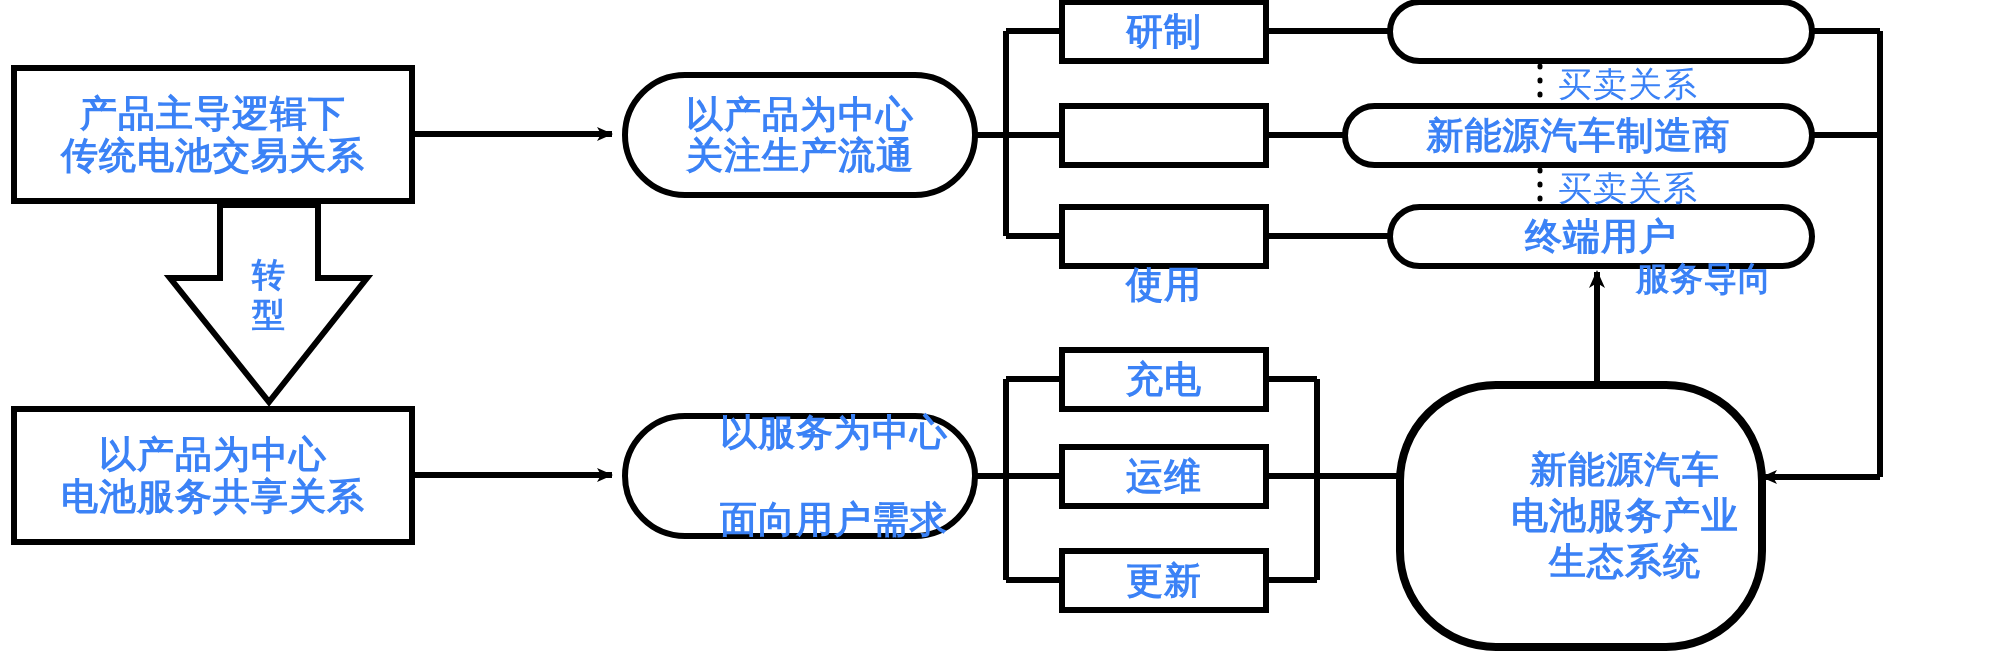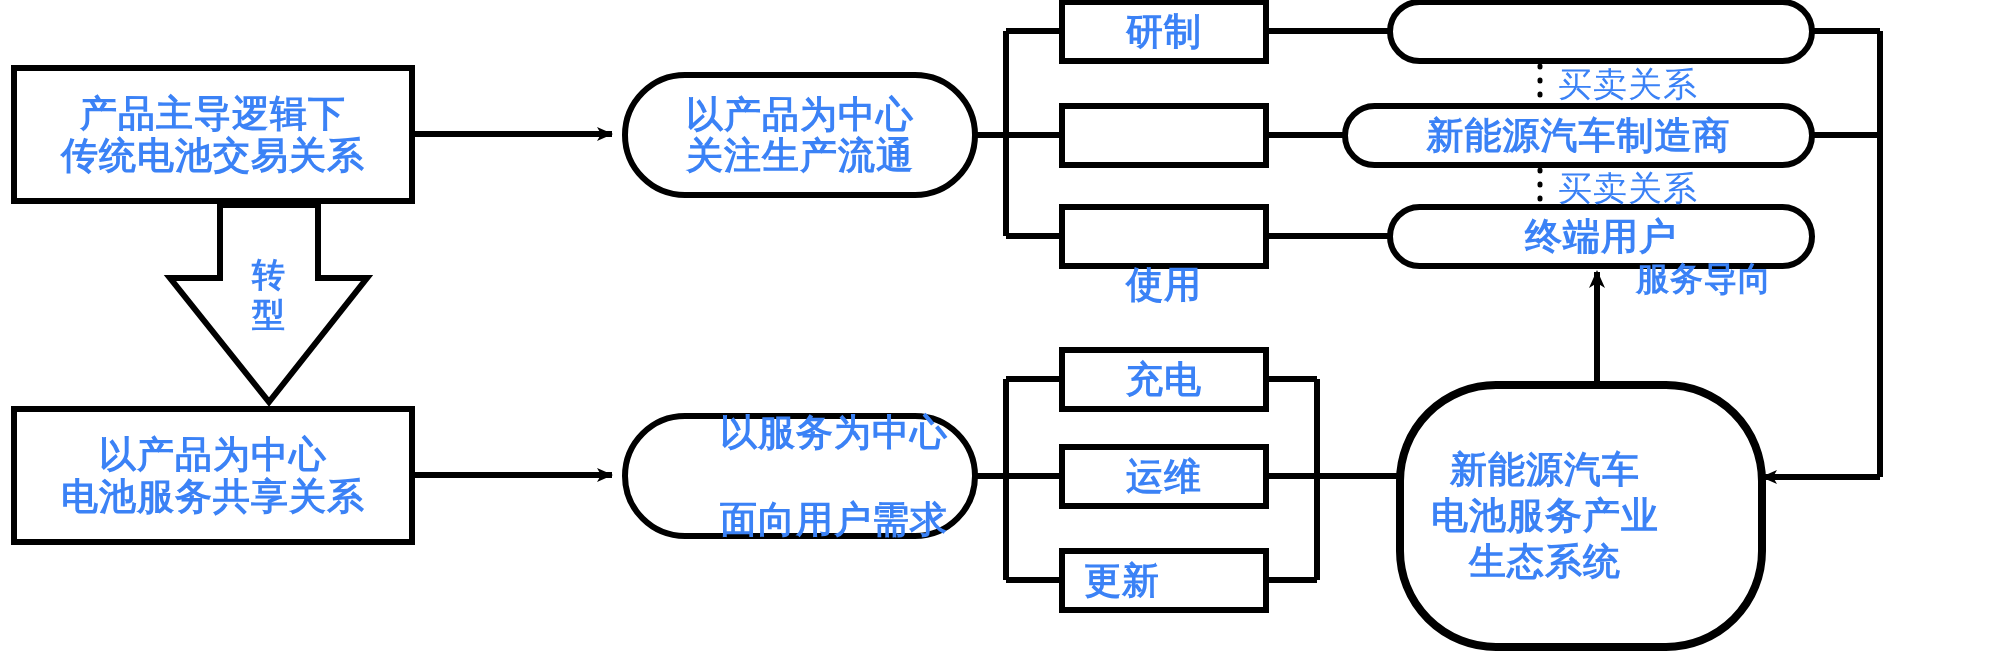--- a/index.html
+++ b/index.html
@@ -143,21 +143,21 @@
   <div class="nodelabel t-pill" style="left:1345px;top:106px;width:467px;height:59px;">新能源汽车制造商</div>
   <div class="nodelabel t-pill" style="left:1390px;top:207px;width:422px;height:59px;">终端用户</div>
 
   <div class="nodelabel t-rel" style="left:1558px;top:62px;width:280px;height:44px;align-items:flex-start;">买卖关系</div>
   <div class="nodelabel t-rel" style="left:1558px;top:166px;width:280px;height:44px;align-items:flex-start;">买卖关系</div>
 
   <div class="nodelabel t-edge" style="left:1612px;top:256px;width:270px;height:46px;align-items:flex-start;">服务导向</div>
 
   <div class="nodelabel t-small" style="left:1062px;top:350px;width:204px;height:59px;">充电</div>
   <div class="nodelabel t-small" style="left:1062px;top:447px;width:204px;height:59px;">运维</div>
-  <div class="nodelabel t-small" style="left:1020px;top:551px;width:204px;height:59px;">更新</div>
+  <div class="nodelabel t-small" style="left:1062px;top:551px;width:204px;height:59px;">更新</div>
 
-  <div class="nodelabel t-eco" style="left:1364px;top:385px;width:362px;height:262px;line-height:1.24;">
+  <div class="nodelabel t-eco" style="left:1444px;top:385px;width:362px;height:262px;line-height:1.24;">
     <span class="ln">新能源汽车</span>
     <span class="ln">电池服务产业</span>
     <span class="ln">生态系统</span>
   </div>
 
 </div>
 
 </body></html>

